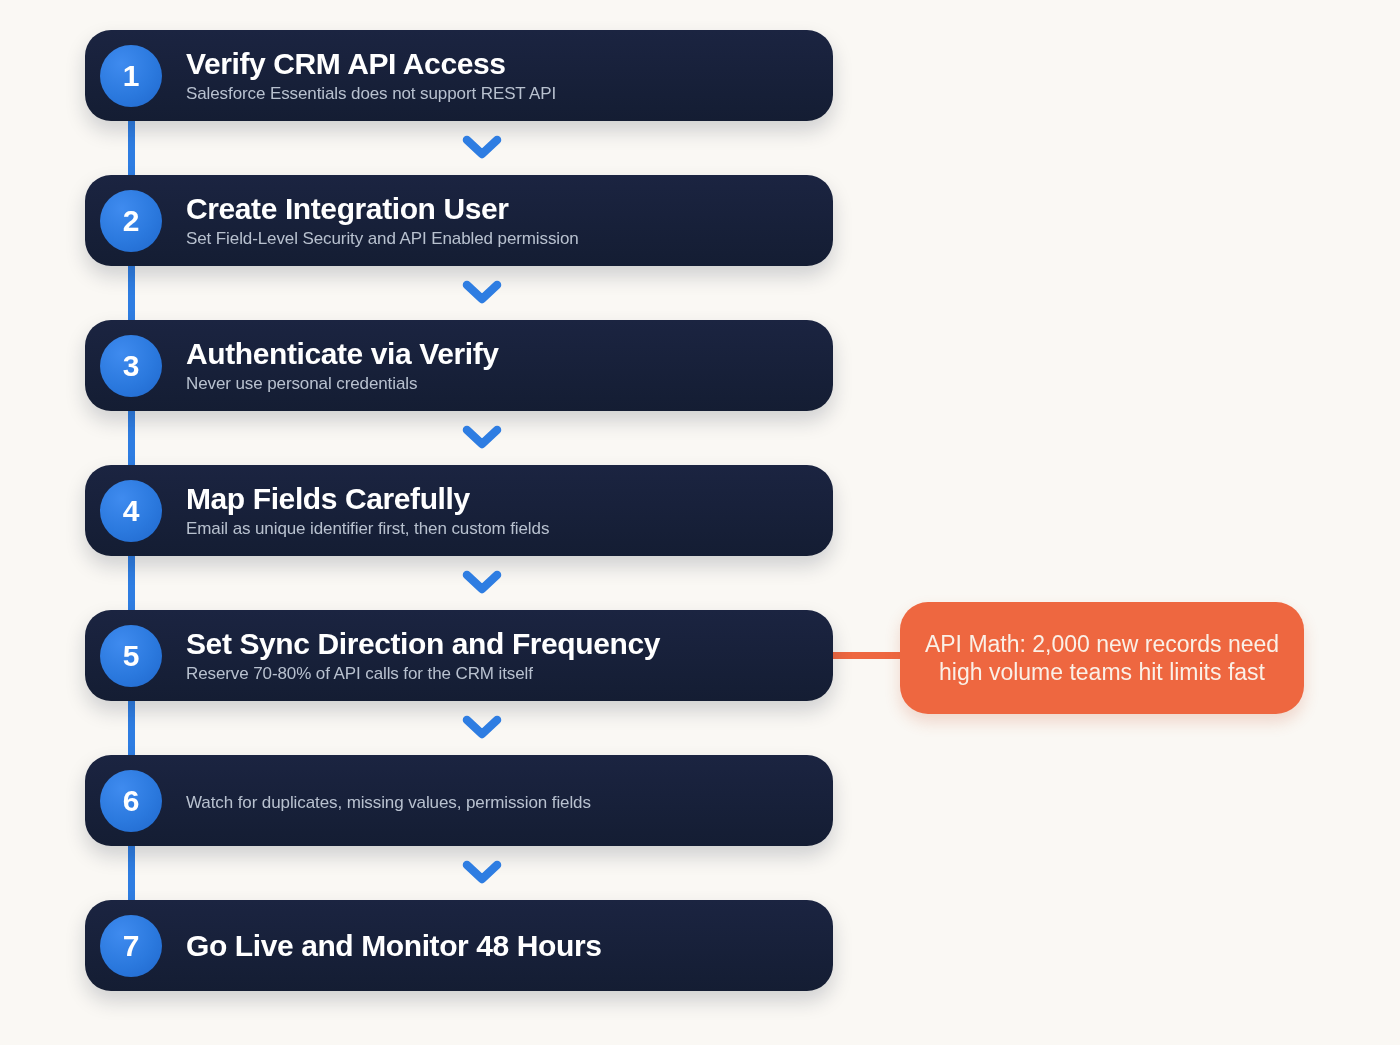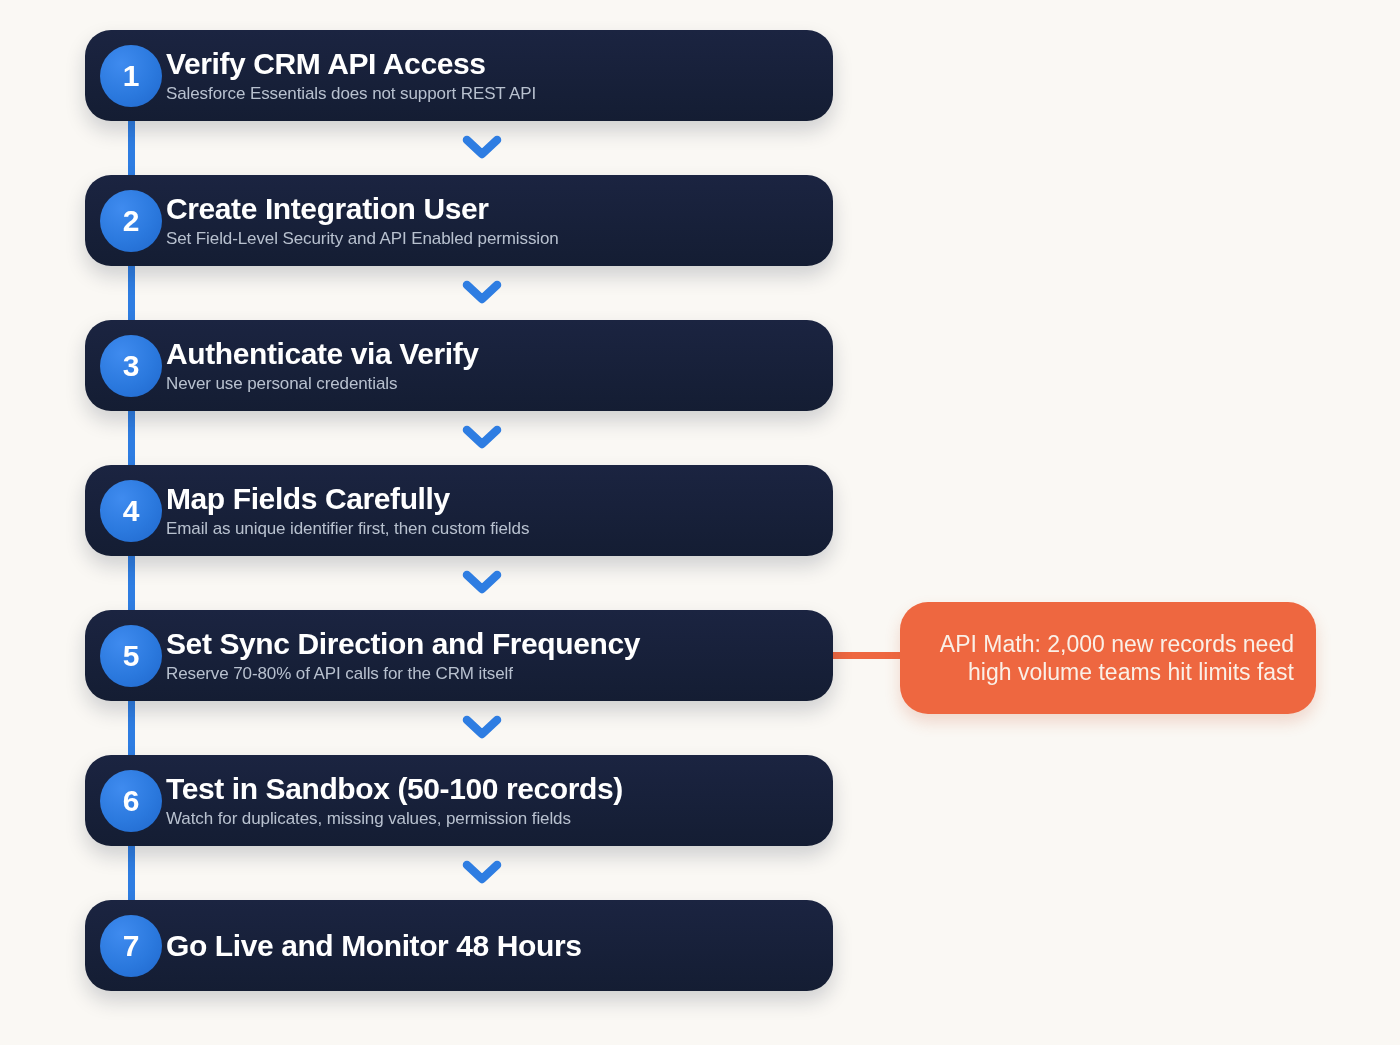--- a/index.html
+++ b/index.html
@@ -50,21 +50,21 @@
     border-radius:50%;
     background:radial-gradient(circle at 35% 30%,#3f8bef 0%,#2b79de 55%,#1f67cc 100%);
     display:flex;
     align-items:center;
     justify-content:center;
     color:#ffffff;
     font-size:30px;
     font-weight:700;
   }
   .texts{
-    margin-left:4px;
+    margin-left:24px;
     display:flex;
     flex-direction:column;
     justify-content:space-between;
   }
   .title{
     color:#ffffff;
     font-size:30px;
     font-weight:700;
     letter-spacing:-0.4px;
     line-height:1.1;
@@ -97,27 +97,27 @@
     height:7px;
     background:#ee6740;
     z-index:0;
   }
   .callout{
     position:absolute;
     left:900px;
     top:602px;
     width:372px;
     min-height:80px;
-    padding:16px 22px;
+    padding:16px 16px;
     border-radius:28px;
     background:#ee6740;
     color:#faf0e7;
     font-size:23px;
     line-height:28px;
-    text-align:right;
+    text-align:center;
     display:flex;
     flex-direction:column;
     justify-content:center;
     box-shadow:0 8px 16px rgba(200,80,40,0.20);
     z-index:2;
   }
   .callout span{display:block;}
 </style>
 </head>
 <body>
@@ -201,21 +201,20 @@
       <svg class="chevron" width="44" height="26" viewBox="0 0 44 26">
           <path d="M7 5 L22 19 L37 5" fill="none" stroke="#2e7de2" stroke-width="8.5" stroke-linecap="round" stroke-linejoin="round"></path>
         </svg>
     </div>
 
     <div class="card">
       <div class="badge">
           <span>6</span>
         </div>
       <div class="texts">
-        <div class="title">Test in Sandbox (50-100 records)</div>
         <div class="subtitle">Watch for duplicates, missing values, permission fields</div>
       </div>
     </div>
     <div class="gap">
       <svg class="chevron" width="44" height="26" viewBox="0 0 44 26">
           <path d="M7 5 L22 19 L37 5" fill="none" stroke="#2e7de2" stroke-width="8.5" stroke-linecap="round" stroke-linejoin="round"></path>
         </svg>
     </div>
 
     <div class="card">

